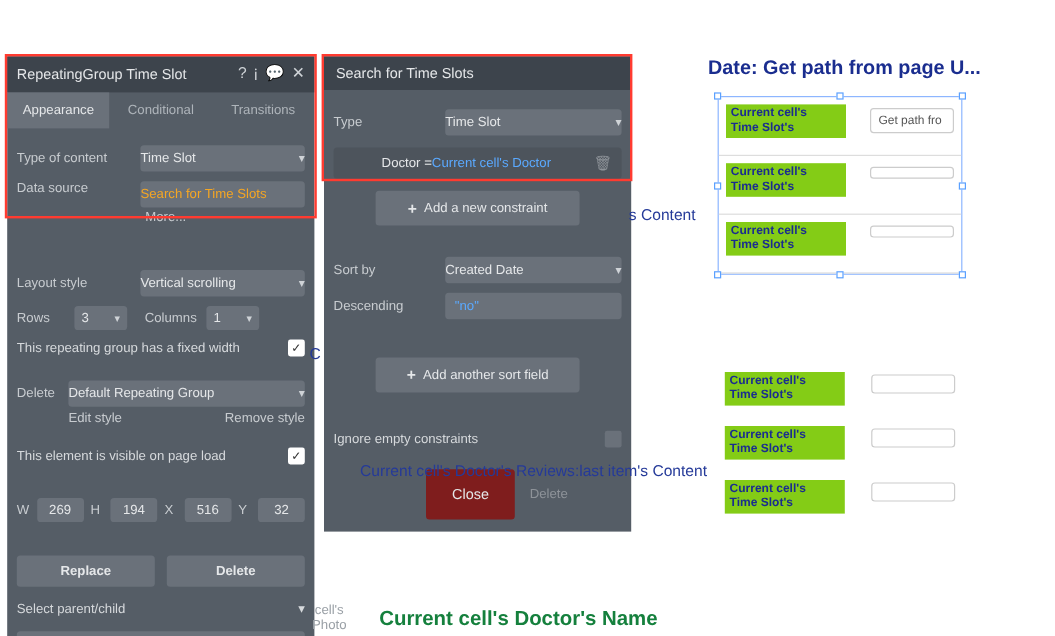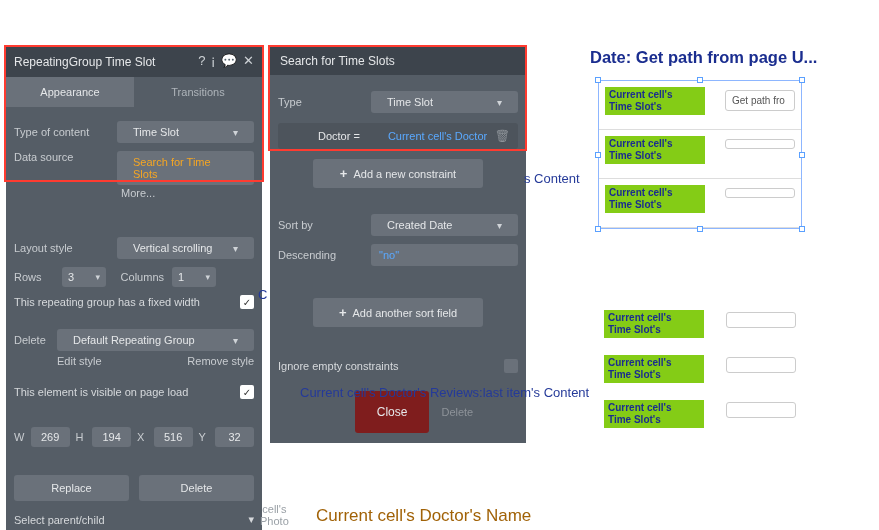--- a/index.html
+++ b/index.html
@@ -32,21 +32,21 @@
     font-size: 11px;
     color: #aeb4ba;
     cursor: pointer;
   }
   .tab.active { background: #6a717a; color: #e5e7e9; }
   .row { display: flex; align-items: center; padding: 4px 8px; gap: 8px; }
   .row .lbl { flex: 0 0 95px; color: #c8ccd0; }
   .select {
     background: #6a717a;
     border-radius: 3px;
-    padding: 5px 16px;
+    padding: 5px 0;
     color: #e5e7e9;
     font-size: 11px;
     flex: 1;
     display: flex;
     align-items: center;
     justify-content: space-between;
     cursor: pointer;
   }
   .select .caret { font-size: 10px; color: #cfd3d7; }
   .select.orange span:first-child { color: #f5a623; }
@@ -79,21 +79,21 @@
   .dimval {
     background: #6a717a;
     border-radius: 3px;
     padding: 4px 6px;
     color: #e5e7e9;
     font-size: 11px;
     width: 42px;
     text-align: center;
   }
 
-  .btnrow { display: flex; gap: 10px; padding: 8px; }
+  .btnrow { display: flex; gap: 10px; padding: 8px; font-weight: bold; }
   .btn {
     flex: 1;
     background: #6a717a;
     border-radius: 3px;
     padding: 7px 0;
     text-align: center;
     color: #e5e7e9;
     font-size: 11px;
     cursor: pointer;
   }
@@ -113,21 +113,21 @@
   .constraint {
     margin: 6px 8px;
     background: #4d545c;
     border-radius: 3px;
     padding: 6px 8px;
     display: flex;
     align-items: center;
     font-size: 11px;
   }
   .constraint .field { color: #e5e7e9; padding-left: 32px; }
-  .constraint .val { color: #5aa9ff; margin-left: 28px; }
+  .constraint .val { color: #5aa9ff; }
   .trash { margin-left: auto; color: #8e9399; cursor: pointer; font-size: 12px; }
   .addbtn {
     margin: 10px auto;
     background: #6a717a;
     border-radius: 3px;
     padding: 7px 0;
     text-align: center;
     color: #e5e7e9;
     font-size: 11px;
     width: 170px;
@@ -214,23 +214,23 @@
     position: absolute;
     left: 598px;
     width: 204px;
   }
   .cells2 .cell { height: 45px; position: relative; padding: 4px 6px; }
   .cells2 .cell .pill { right: 6px; top: 6px; width: 70px; height: 16px; }
 
   .doctorname {
     position: absolute;
     left: 316px; top: 506px;
-    color: #a16207;
+    color: #15803d;
     font-size: 17px;
-    font-weight: normal;
+    font-weight: bold;
   }
   .photo {
     position: absolute;
     left: 260px; top: 503px;
     color: #9aa0a6;
     font-size: 11px;
     text-align: center;
     line-height: 12px;
   }
 
@@ -244,20 +244,21 @@
     <span class="title">RepeatingGroup Time Slot</span>
     <div class="icons">
       <span>?</span>
       <span>ℹ</span>
       <span>💬</span>
       <span>✕</span>
     </div>
   </div>
   <div class="tabs">
     <div class="tab active">Appearance</div>
+    <div class="tab">Conditional</div>
     <div class="tab">Transitions</div>
   </div>
 
   <div style="padding-top:10px"></div>
 
   <div class="row">
     <span class="lbl">Type of content</span>
     <div class="select">
       <span>Time Slot</span>
       <span class="caret">▾</span>

